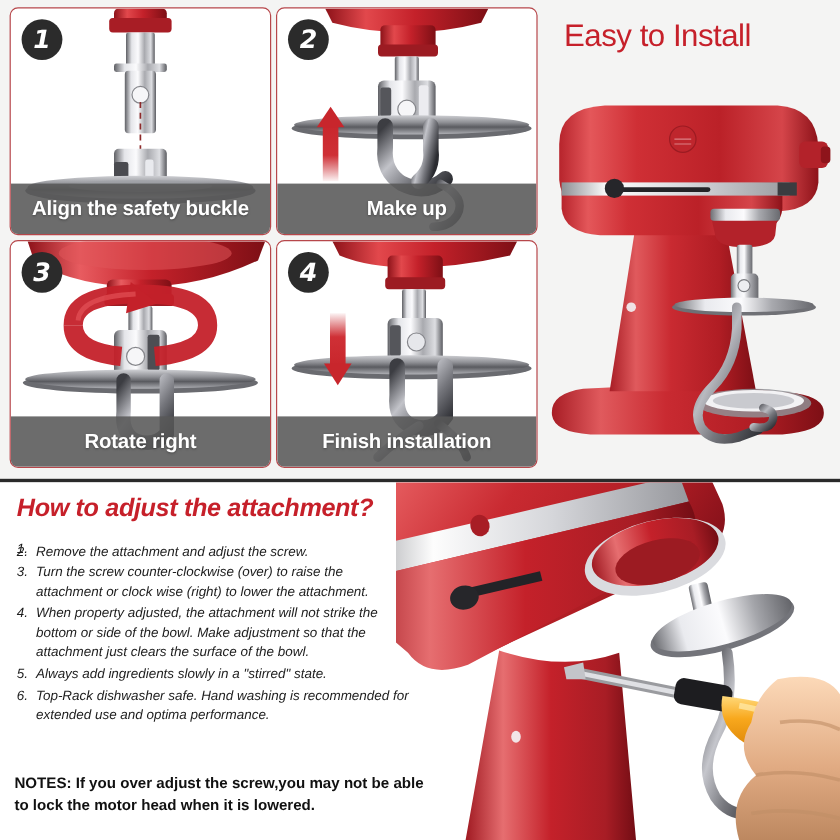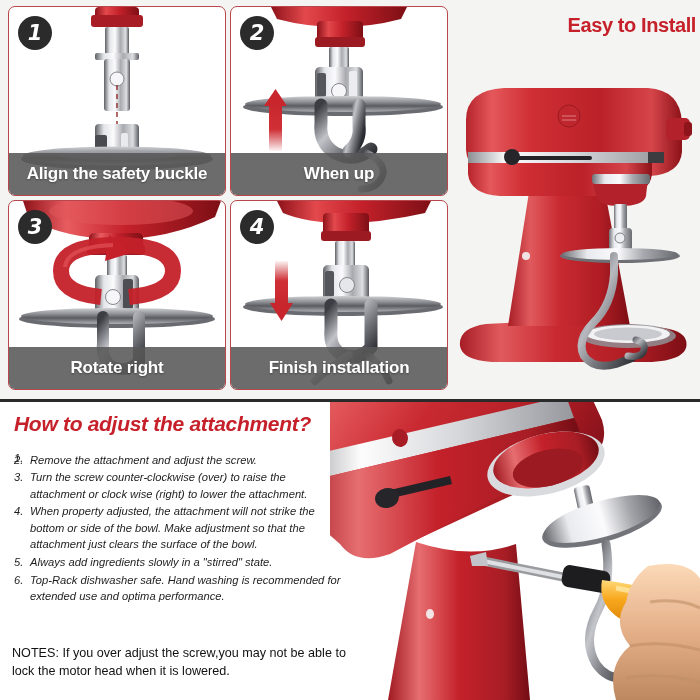--- a/index.html
+++ b/index.html
@@ -54,23 +54,23 @@
     letter-spacing: -0.2px;
     text-shadow: 0 1px 2px rgba(0,0,0,0.35);
   }
 
   
   #mixer-photo {
     position: absolute; left: 452px; top: 78px; width: 242px; height: 300px;
   }
   #heading-easy {
     position: absolute; left: 470px; top: 14px; width: 226px;
-    text-align: right;
+    text-align: left;
     color: #c6202a;
-    font-size: 20px; font-weight: bold;
+    font-size: 26px; font-weight: normal;
     letter-spacing: -0.4px;
   }
 
   
   #divider {
     position: absolute; left: 0; top: 399px; width: 700px; height: 3px;
     background: #2a2a2a;
   }
 
   
@@ -94,21 +94,21 @@
     padding-left: 16px;
     margin-bottom: 1.5px;
   }
   #steps-list .li .num {
     position: absolute; left: 0; top: 0;
     font-size: 11.2px; color: #1d1d1d;
   }
   #notes {
     position: absolute; left: 12px; top: 644px;
     width: 352px;
-    font-size: 12.6px; font-weight: normal; color: #111111;
+    font-size: 12.6px; font-weight: bold; color: #111111;
     line-height: 18px;
   }
   #mixer-adjust-photo {
     position: absolute; left: 330px; top: 0px; width: 370px; height: 298px;
   }
   svg { display: block; }
 </style>
 </head>
 <body>
 
@@ -308,21 +308,21 @@
             <path d="M90 98 L90 116 Q88 136 104 146 Q124 156 140 142" fill="none" stroke="url(#hk2)" stroke-width="13" stroke-linecap="round"></path>
             <path d="M128 98 L128 118 Q130 134 118 144" fill="none" stroke="url(#hk2)" stroke-width="13" stroke-linecap="round"></path>
             <path d="M136 146 Q158 158 150 172 Q144 182 130 182" fill="none" stroke="url(#hk2)" stroke-width="7" stroke-linecap="round"></path>
 
             <rect x="38" y="96" width="13" height="48" fill="url(#ar2)"></rect>
             <polygon points="44.5,82 56,99 33,99" fill="#c8262c"></polygon>
           </svg>
         </div>
         <div class="badge">2</div>
         <div class="caption-bar">
-          <span>When up</span>
+          <span>Make up</span>
         </div>
       </div>
 
       <div class="step-panel">
         <div class="step-art">
           <svg viewBox="0 0 216 188" width="216" height="188">
             <defs>
               <linearGradient id="c3" x1="0" y1="0" x2="1" y2="0">
                 <stop offset="0%" stop-color="#5f6065"></stop>
                   <stop offset="20%" stop-color="#e4e5e9"></stop>

